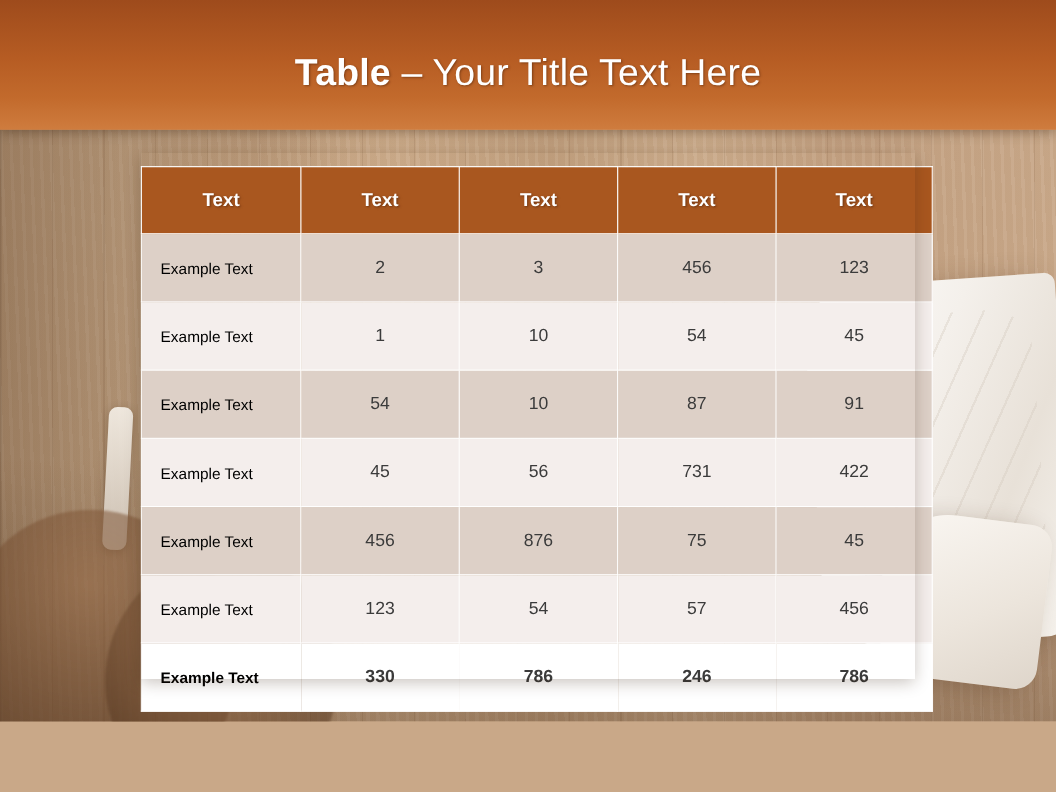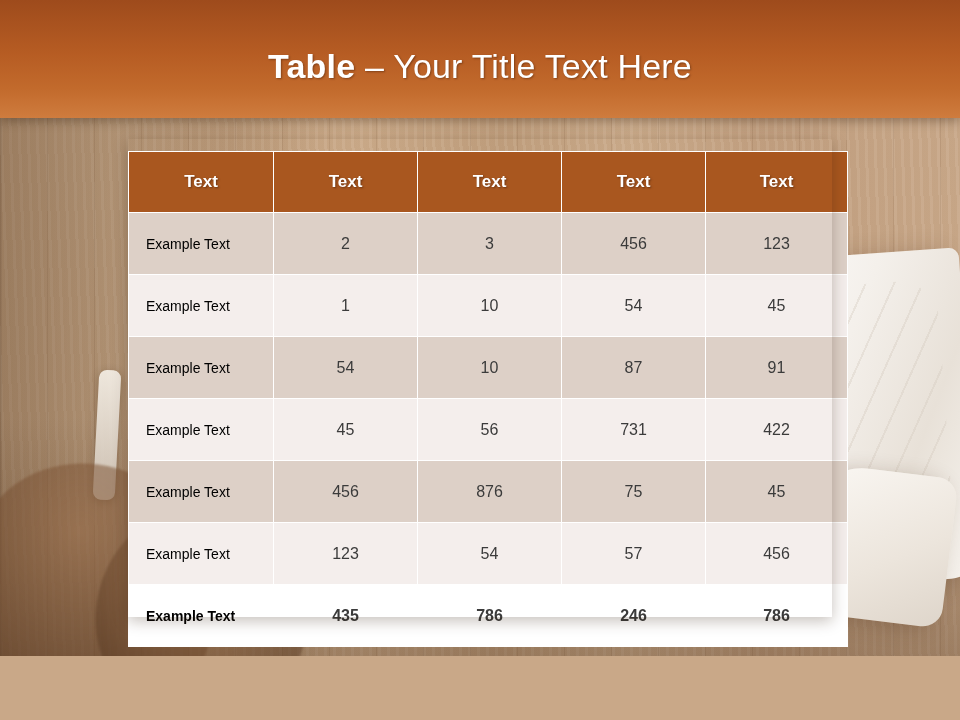--- a/index.html
+++ b/index.html
@@ -302,21 +302,21 @@
         </tr>
         <tr class="row-light">
           <td class="label">Example Text</td>
           <td>123</td>
           <td>54</td>
           <td>57</td>
           <td>456</td>
         </tr>
         <tr class="row-total">
           <td class="label">Example Text</td>
-          <td>435</td>
+          <td>330</td>
           <td>786</td>
           <td>246</td>
           <td>786</td>
         </tr>
       </tbody>
     </table>
   </div>
   <div class="table-shadow"></div>
 
 </div>

